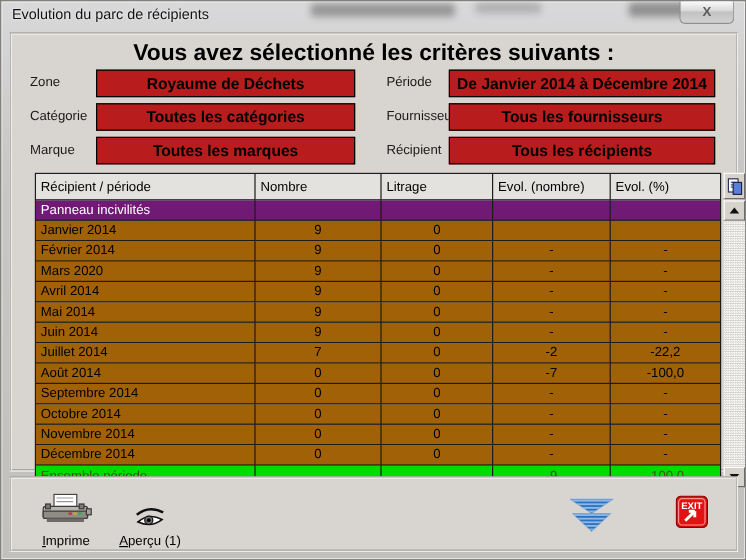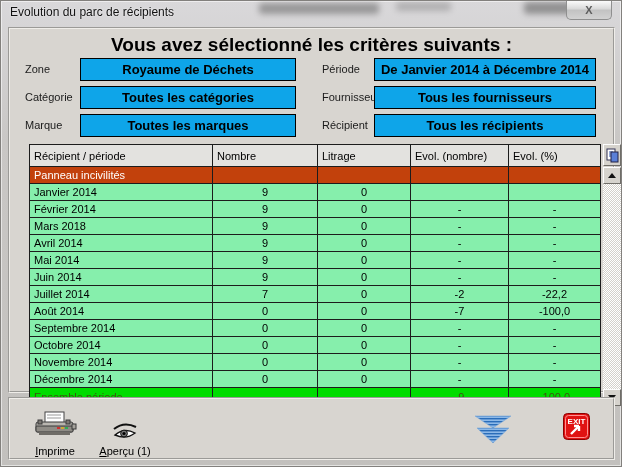--- a/index.html
+++ b/index.html
@@ -43,48 +43,48 @@
   .footer-panel { top:396px; height:63px; }
 
   .caption {
     position:absolute; left:0; top:5px; width:100%;
     text-align:center; font-weight:bold; font-size:19px; color:#000;
   }
 
   
   .crit-label { position:absolute; font-size:11px; color:#1a1a1a; line-height:23px; }
   .crit-box {
-    position:absolute; height:23px; border:1px solid #000; background:#0ea5e9;
+    position:absolute; height:23px; border:1px solid #000; background:#b91c1c;
     display:flex; align-items:center; justify-content:safe center;
     font-weight:bold; font-size:13px; color:#000;
     overflow:hidden; white-space:nowrap;
   }
   .lab-l { left:15px; }
   .box-l { left:70px; width:216px; }
   .lab-r { left:312px; }
   .box-r { left:364px; width:222px; }
   .row1 { top:29px; } .row2 { top:57px; } .row3 { top:85px; }
 
   
   .table-wrap { position:absolute; left:19px; top:115px; display:flex; }
   .grid { border:1px solid #1c1c1c; background:#fff; width:572px; }
-  .trow { display:flex; height:17px; background:#86efac; }
+  .trow { display:flex; height:17px; background:#a16207; }
   .trow.header { height:22px; background:#e3e2df; }
   .tcell {
     border-right:1px solid #1c1c1c; border-bottom:1px solid #1c1c1c;
     font-size:11px; color:#000; overflow:hidden; white-space:nowrap;
     display:flex; align-items:center; justify-content:center;
   }
   .trow .tcell:first-child { justify-content:flex-start; padding-left:4px; }
   .trow.header .tcell { justify-content:flex-start; padding-left:4px; font-size:11px; }
   .trow .tcell:last-child { border-right:none; }
   .trow:last-child .tcell { border-bottom:none; }
   .c0 { width:183px; } .c1 { width:105px; } .c2 { width:93px; }
   .c3 { width:98px; }  .c4 { width:91px; }
-  .trow.selected { background:#c2410c; }
+  .trow.selected { background:#701a75; }
   .trow.selected .tcell { color:#fff; }
   .trow.total { background:#00dc00; }
   .trow.total .tcell { color:#3c5312; }
 
   
   .sbar { width:18px; display:flex; flex-direction:column; margin-left:2px; }
   .sbtn {
     height:17px; width:18px; background:#d6d3cd;
     border:1px solid; border-color:#fdfdfd #6f6d68 #6f6d68 #fdfdfd;
     display:flex; align-items:center; justify-content:center;
@@ -178,21 +178,21 @@
               <div class="tcell c4"></div>
             </div>
             <div class="trow">
               <div class="tcell c0">Février 2014</div>
               <div class="tcell c1">9</div>
               <div class="tcell c2">0</div>
               <div class="tcell c3">-</div>
               <div class="tcell c4">-</div>
             </div>
             <div class="trow">
-              <div class="tcell c0">Mars 2018</div>
+              <div class="tcell c0">Mars 2020</div>
               <div class="tcell c1">9</div>
               <div class="tcell c2">0</div>
               <div class="tcell c3">-</div>
               <div class="tcell c4">-</div>
             </div>
             <div class="trow">
               <div class="tcell c0">Avril 2014</div>
               <div class="tcell c1">9</div>
               <div class="tcell c2">0</div>
               <div class="tcell c3">-</div>

